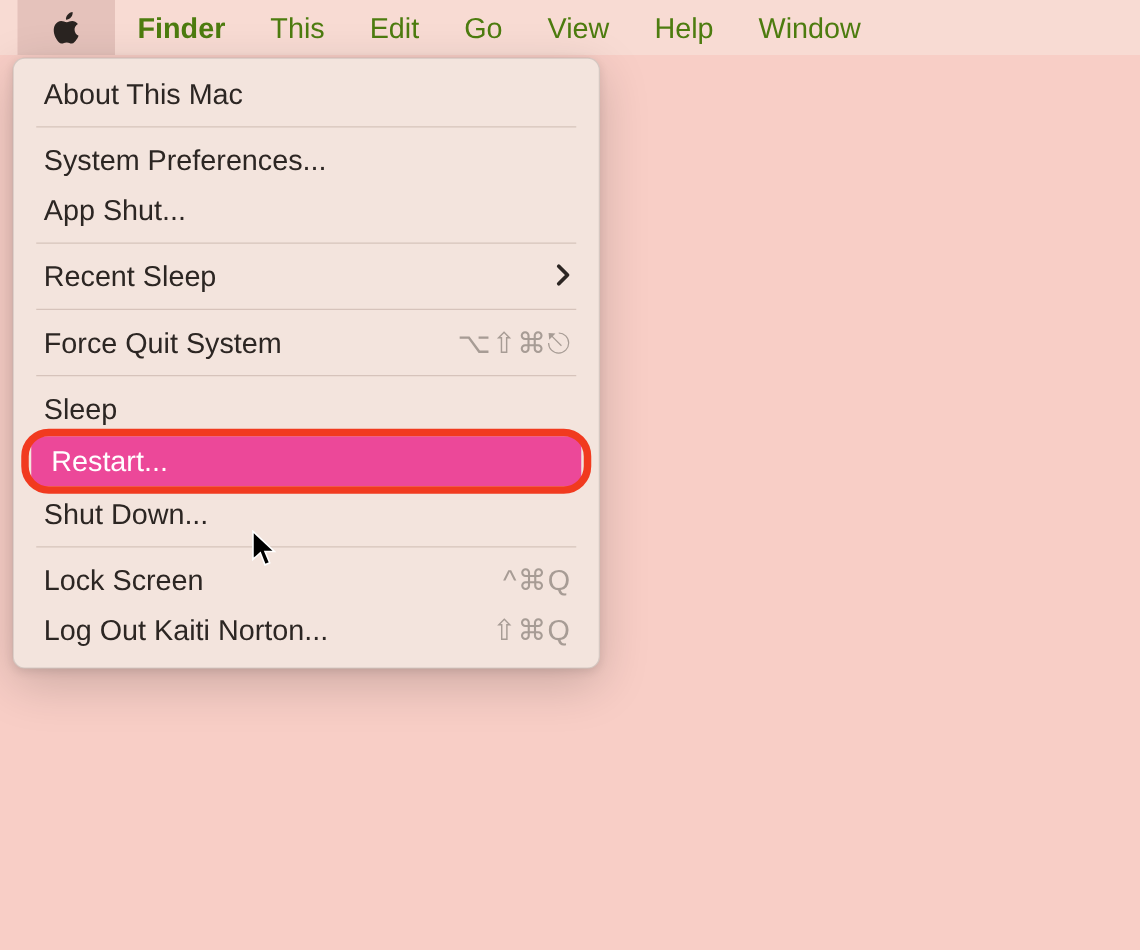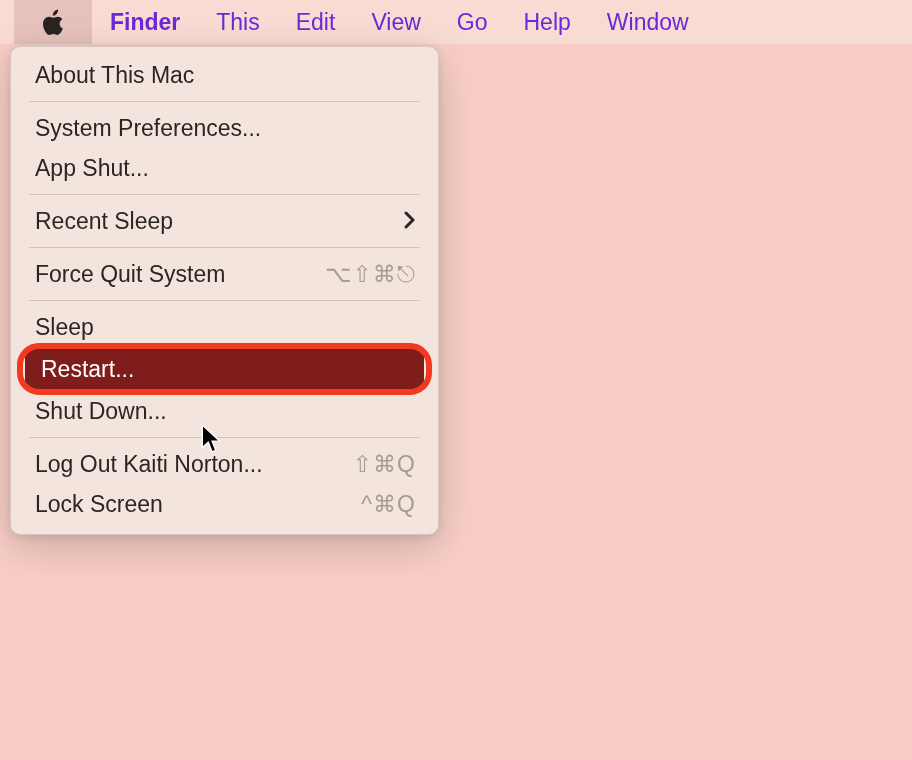--- a/index.html
+++ b/index.html
@@ -34,31 +34,31 @@
     }
     .apple-icon svg {
       display: block;
     }
     .menubar-item {
       padding: 0 18px;
       height: 44px;
       display: flex;
       align-items: center;
       font-size: 23px;
-      color: #6d28d9;
+      color: #4d7c0f;
       cursor: default;
     }
     .menubar-item.bold {
       font-weight: 700;
     }
     .dropdown {
       position: absolute;
       top: 46px;
       left: 10px;
-      width: 429px;
+      width: 470px;
       background: #f3e4dd;
       border: 1px solid rgba(0,0,0,0.12);
       border-radius: 10px;
       box-shadow: 0 12px 40px rgba(0,0,0,0.18), 0 2px 8px rgba(0,0,0,0.1);
       padding: 8px 0 10px 0;
     }
     .menu-item {
       display: flex;
       align-items: center;
       justify-content: space-between;
@@ -93,21 +93,21 @@
       position: absolute;
       top: -6px;
       left: 0;
       right: 0;
       bottom: -6px;
       border: 6px solid #f13a1f;
       border-radius: 22px;
       pointer-events: none;
     }
     .menu-item.highlighted {
-      background: #7f1d1d;
+      background: #ec4899;
       color: #ffffff;
       border-radius: 8px;
       margin: 0 8px;
       padding-left: 16px;
       padding-right: 16px;
     }
     .cursor {
       position: absolute;
       top: 424px;
       left: 200px;
@@ -122,22 +122,22 @@
   <div class="apple-btn">
     <span class="apple-icon">
       <svg width="26" height="30" viewBox="0 0 170 200" fill="#2a2421">
         <path d="M150.8 143.6c-3.6 8.3-5.3 12-10 19.3-6.5 10.2-15.7 22.9-27 23-10.1.1-12.7-6.6-26.4-6.5-13.7.1-16.6 6.6-26.7 6.5-11.3-.1-20-11.5-26.6-21.7C16.2 136.7 14.2 103.2 25.5 85.4c8-12.7 20.6-20 32.5-20 12.1 0 19.7 6.6 29.7 6.6 9.7 0 15.6-6.6 29.6-6.6 10.6 0 21.8 5.8 29.8 15.7-26.2 14.4-22 51.8 3.7 62.5zM110.4 45.6c5.7-7.3 10-17.7 8.5-28.3-9.3.6-20.2 6.6-26.6 14.3-5.8 7-10.5 17.4-8.7 27.5 10.2.3 20.8-5.8 26.8-13.5z"></path>
       </svg>
     </span>
   </div>
   <div class="menubar-item bold">Finder</div>
   <div class="menubar-item">This</div>
   <div class="menubar-item">Edit</div>
+  <div class="menubar-item">Go</div>
   <div class="menubar-item">View</div>
-  <div class="menubar-item">Go</div>
   <div class="menubar-item">Help</div>
   <div class="menubar-item">Window</div>
 </div>
 
 <div class="dropdown">
   <div class="menu-item">
     <span class="label">About This Mac</span>
   </div>
   <div class="menu-sep"></div>
   <div class="menu-item">
@@ -170,26 +170,26 @@
       <span class="label">Restart...</span>
     </div>
     <div class="highlight-ring"></div>
   </div>
 
   <div class="menu-item">
     <span class="label">Shut Down...</span>
   </div>
   <div class="menu-sep"></div>
   <div class="menu-item">
+    <span class="label">Lock Screen</span>
+    <span class="shortcut">^⌘Q</span>
+  </div>
+  <div class="menu-item">
     <span class="label">Log Out Kaiti Norton...</span>
     <span class="shortcut">⇧⌘Q</span>
-  </div>
-  <div class="menu-item">
-    <span class="label">Lock Screen</span>
-    <span class="shortcut">^⌘Q</span>
   </div>
 </div>
 
 <div class="cursor">
   <svg width="24" height="30" viewBox="0 0 20 28">
     <path d="M1 1 L1 22 L6.5 17 L10 26 L13.5 24.5 L10 16 L17 16 Z" fill="#000" stroke="#fff" stroke-width="1.2"></path>
   </svg>
 </div>
 
 </body></html>

